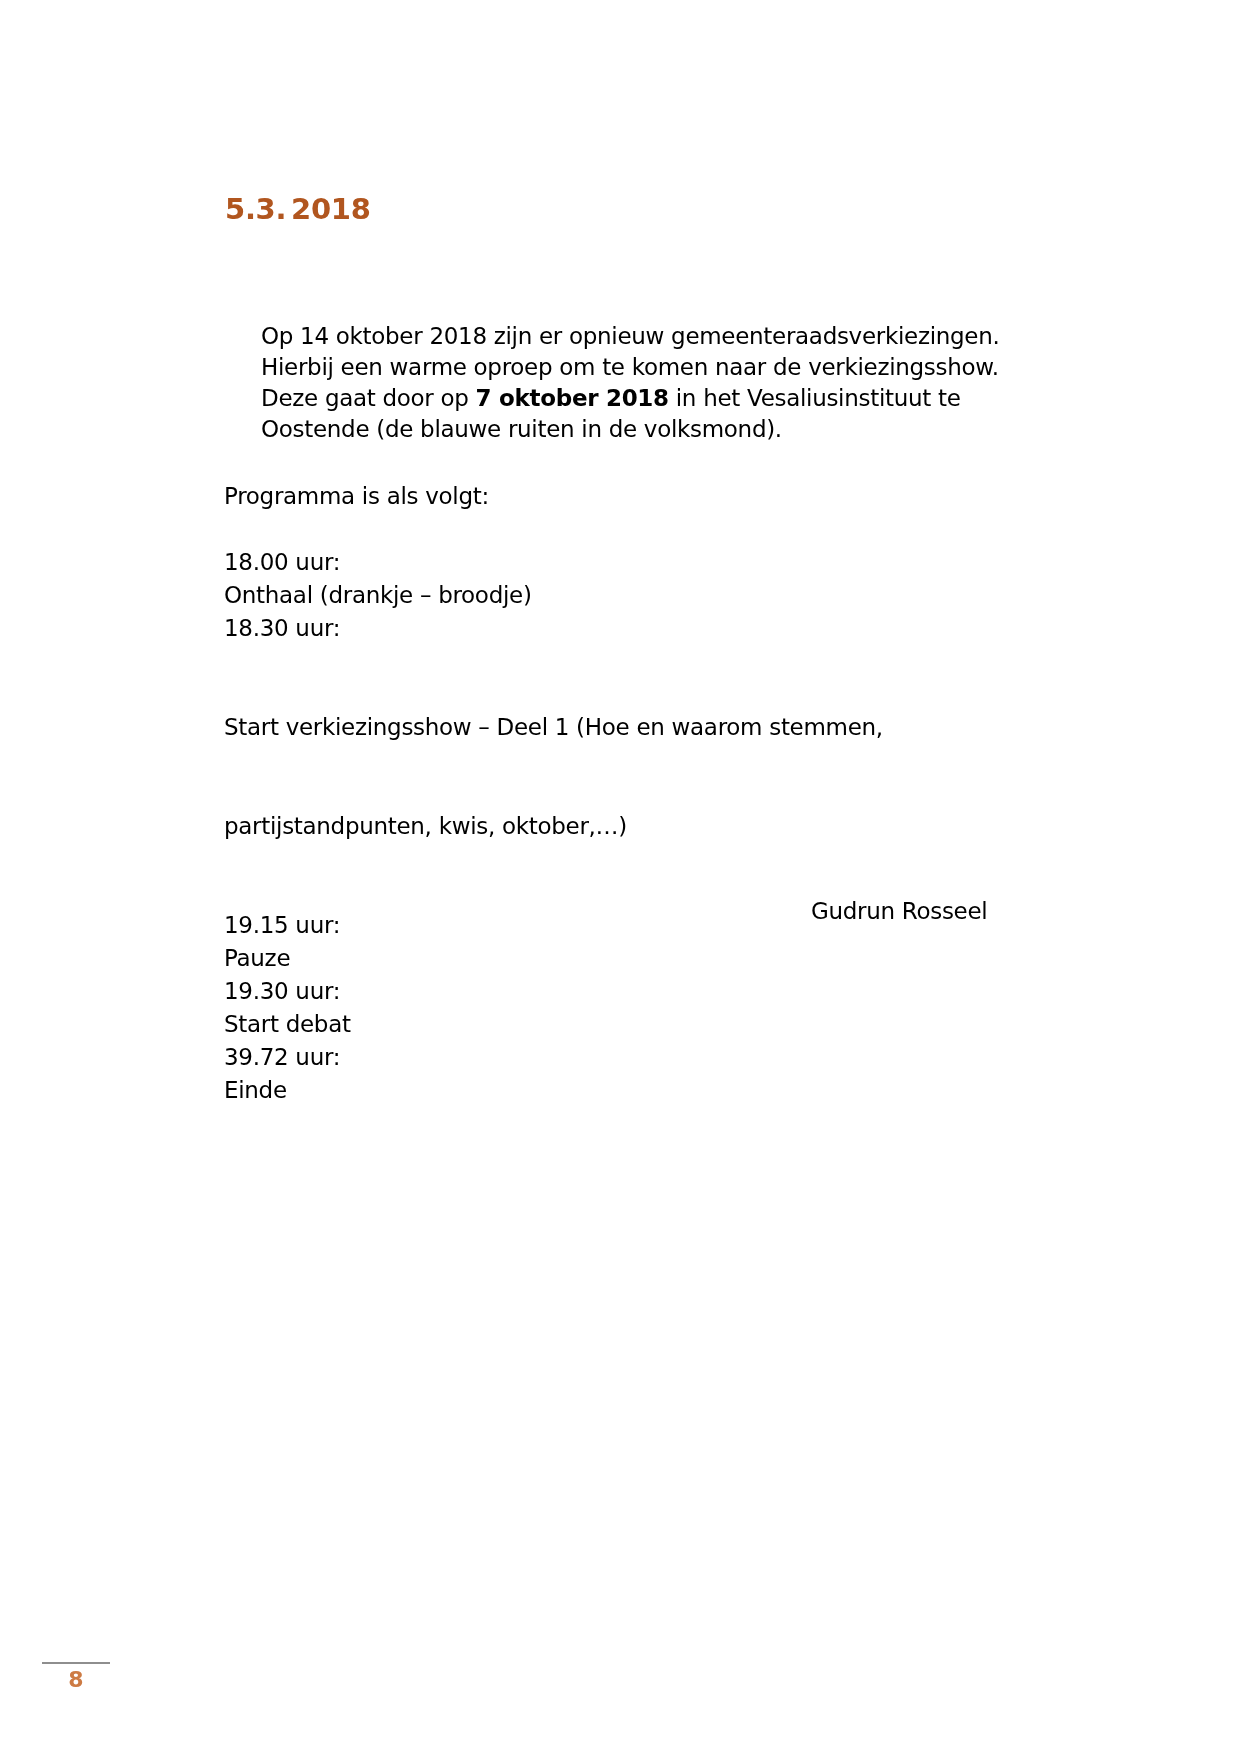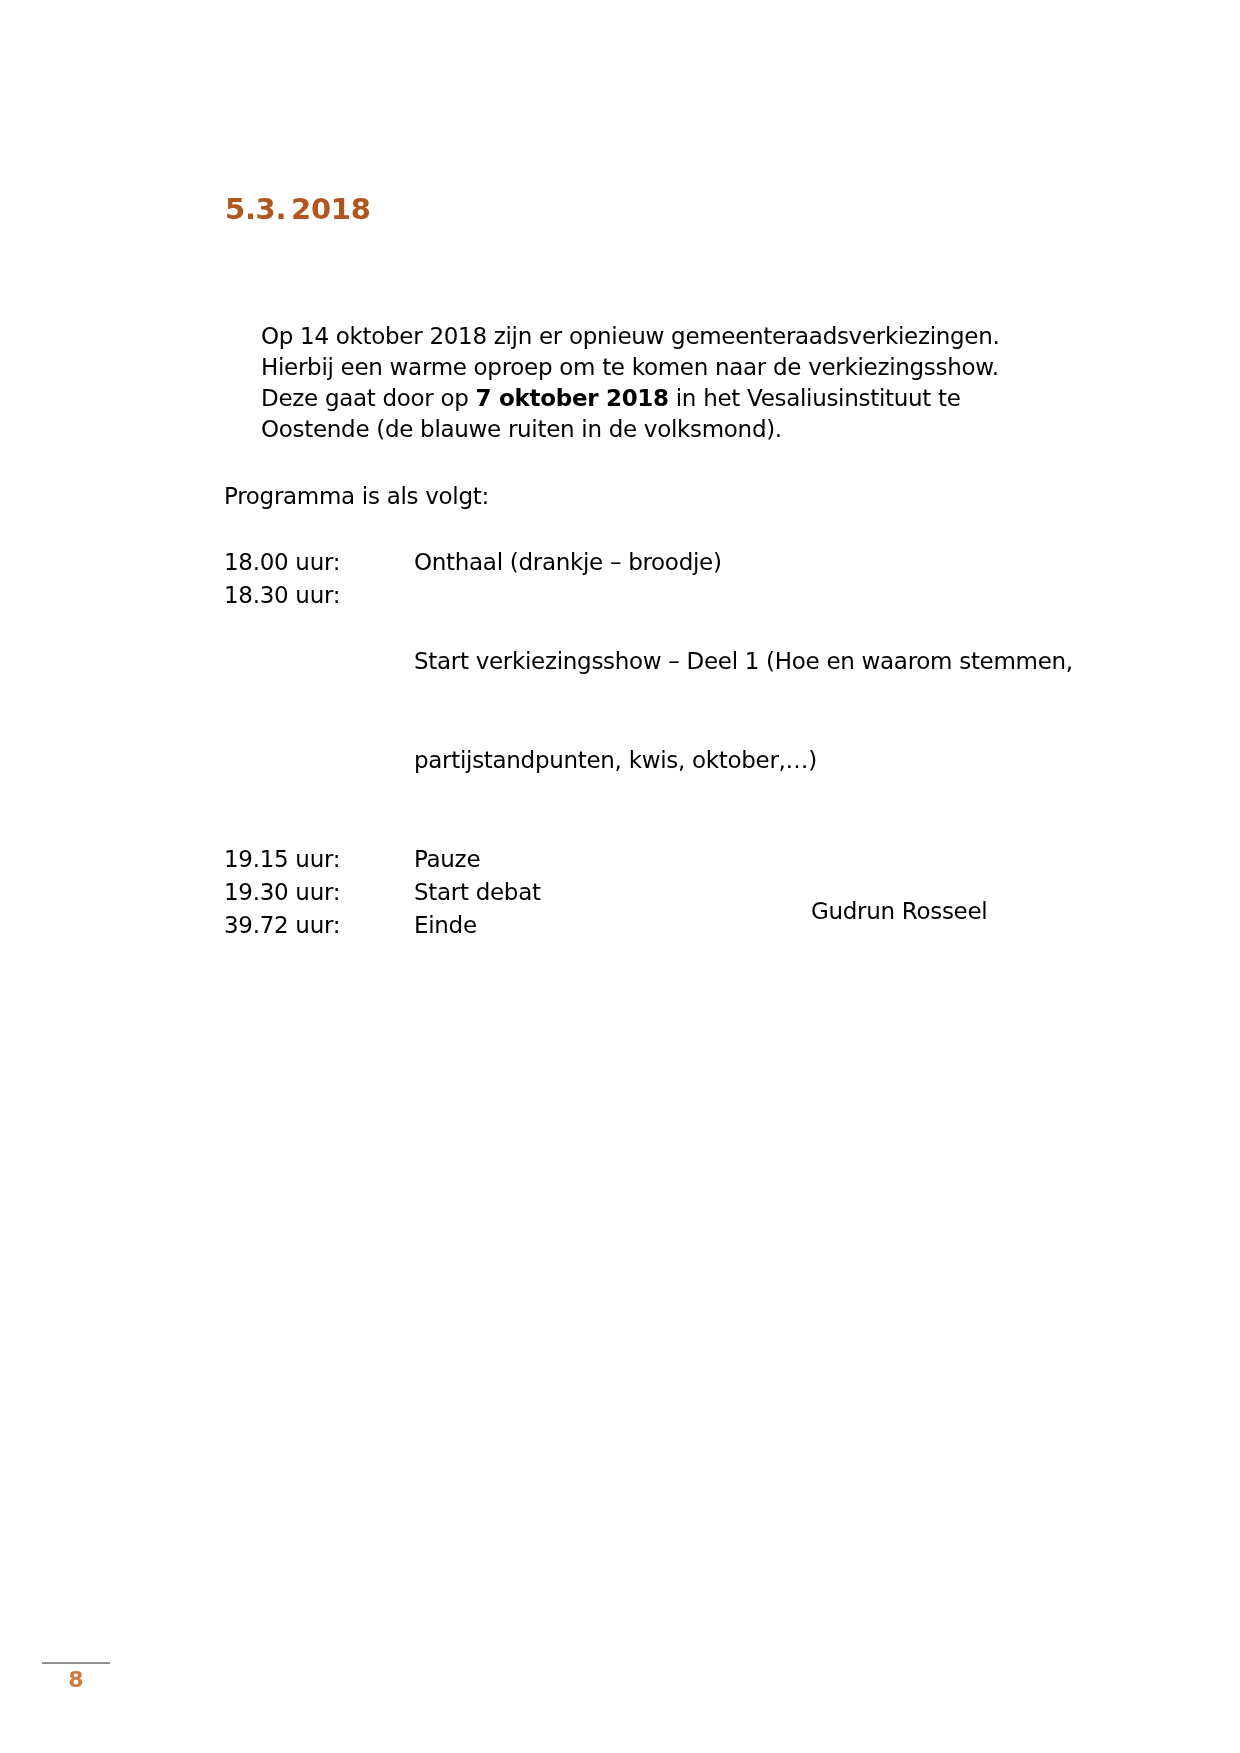--- a/index.html
+++ b/index.html
@@ -71,29 +71,29 @@
   .program {
     position: absolute;
     left: 224px;
     top: 546px;
     font-size: 23px;
     line-height: 33px;
     letter-spacing: -0.3px;
   }
   .p-row {
     display: flex;
+    flex-direction: column;
   }
   .p-time {
     width: 144px;
     flex: none;
     white-space: pre;
   }
   .p-desc {
     white-space: pre;
-    margin-left: 46px;
   }
 
   
   .signature {
     position: absolute;
     left: 811px;
     top: 896px;
     font-size: 23px;
     line-height: 31px;
     letter-spacing: -0.3px;

